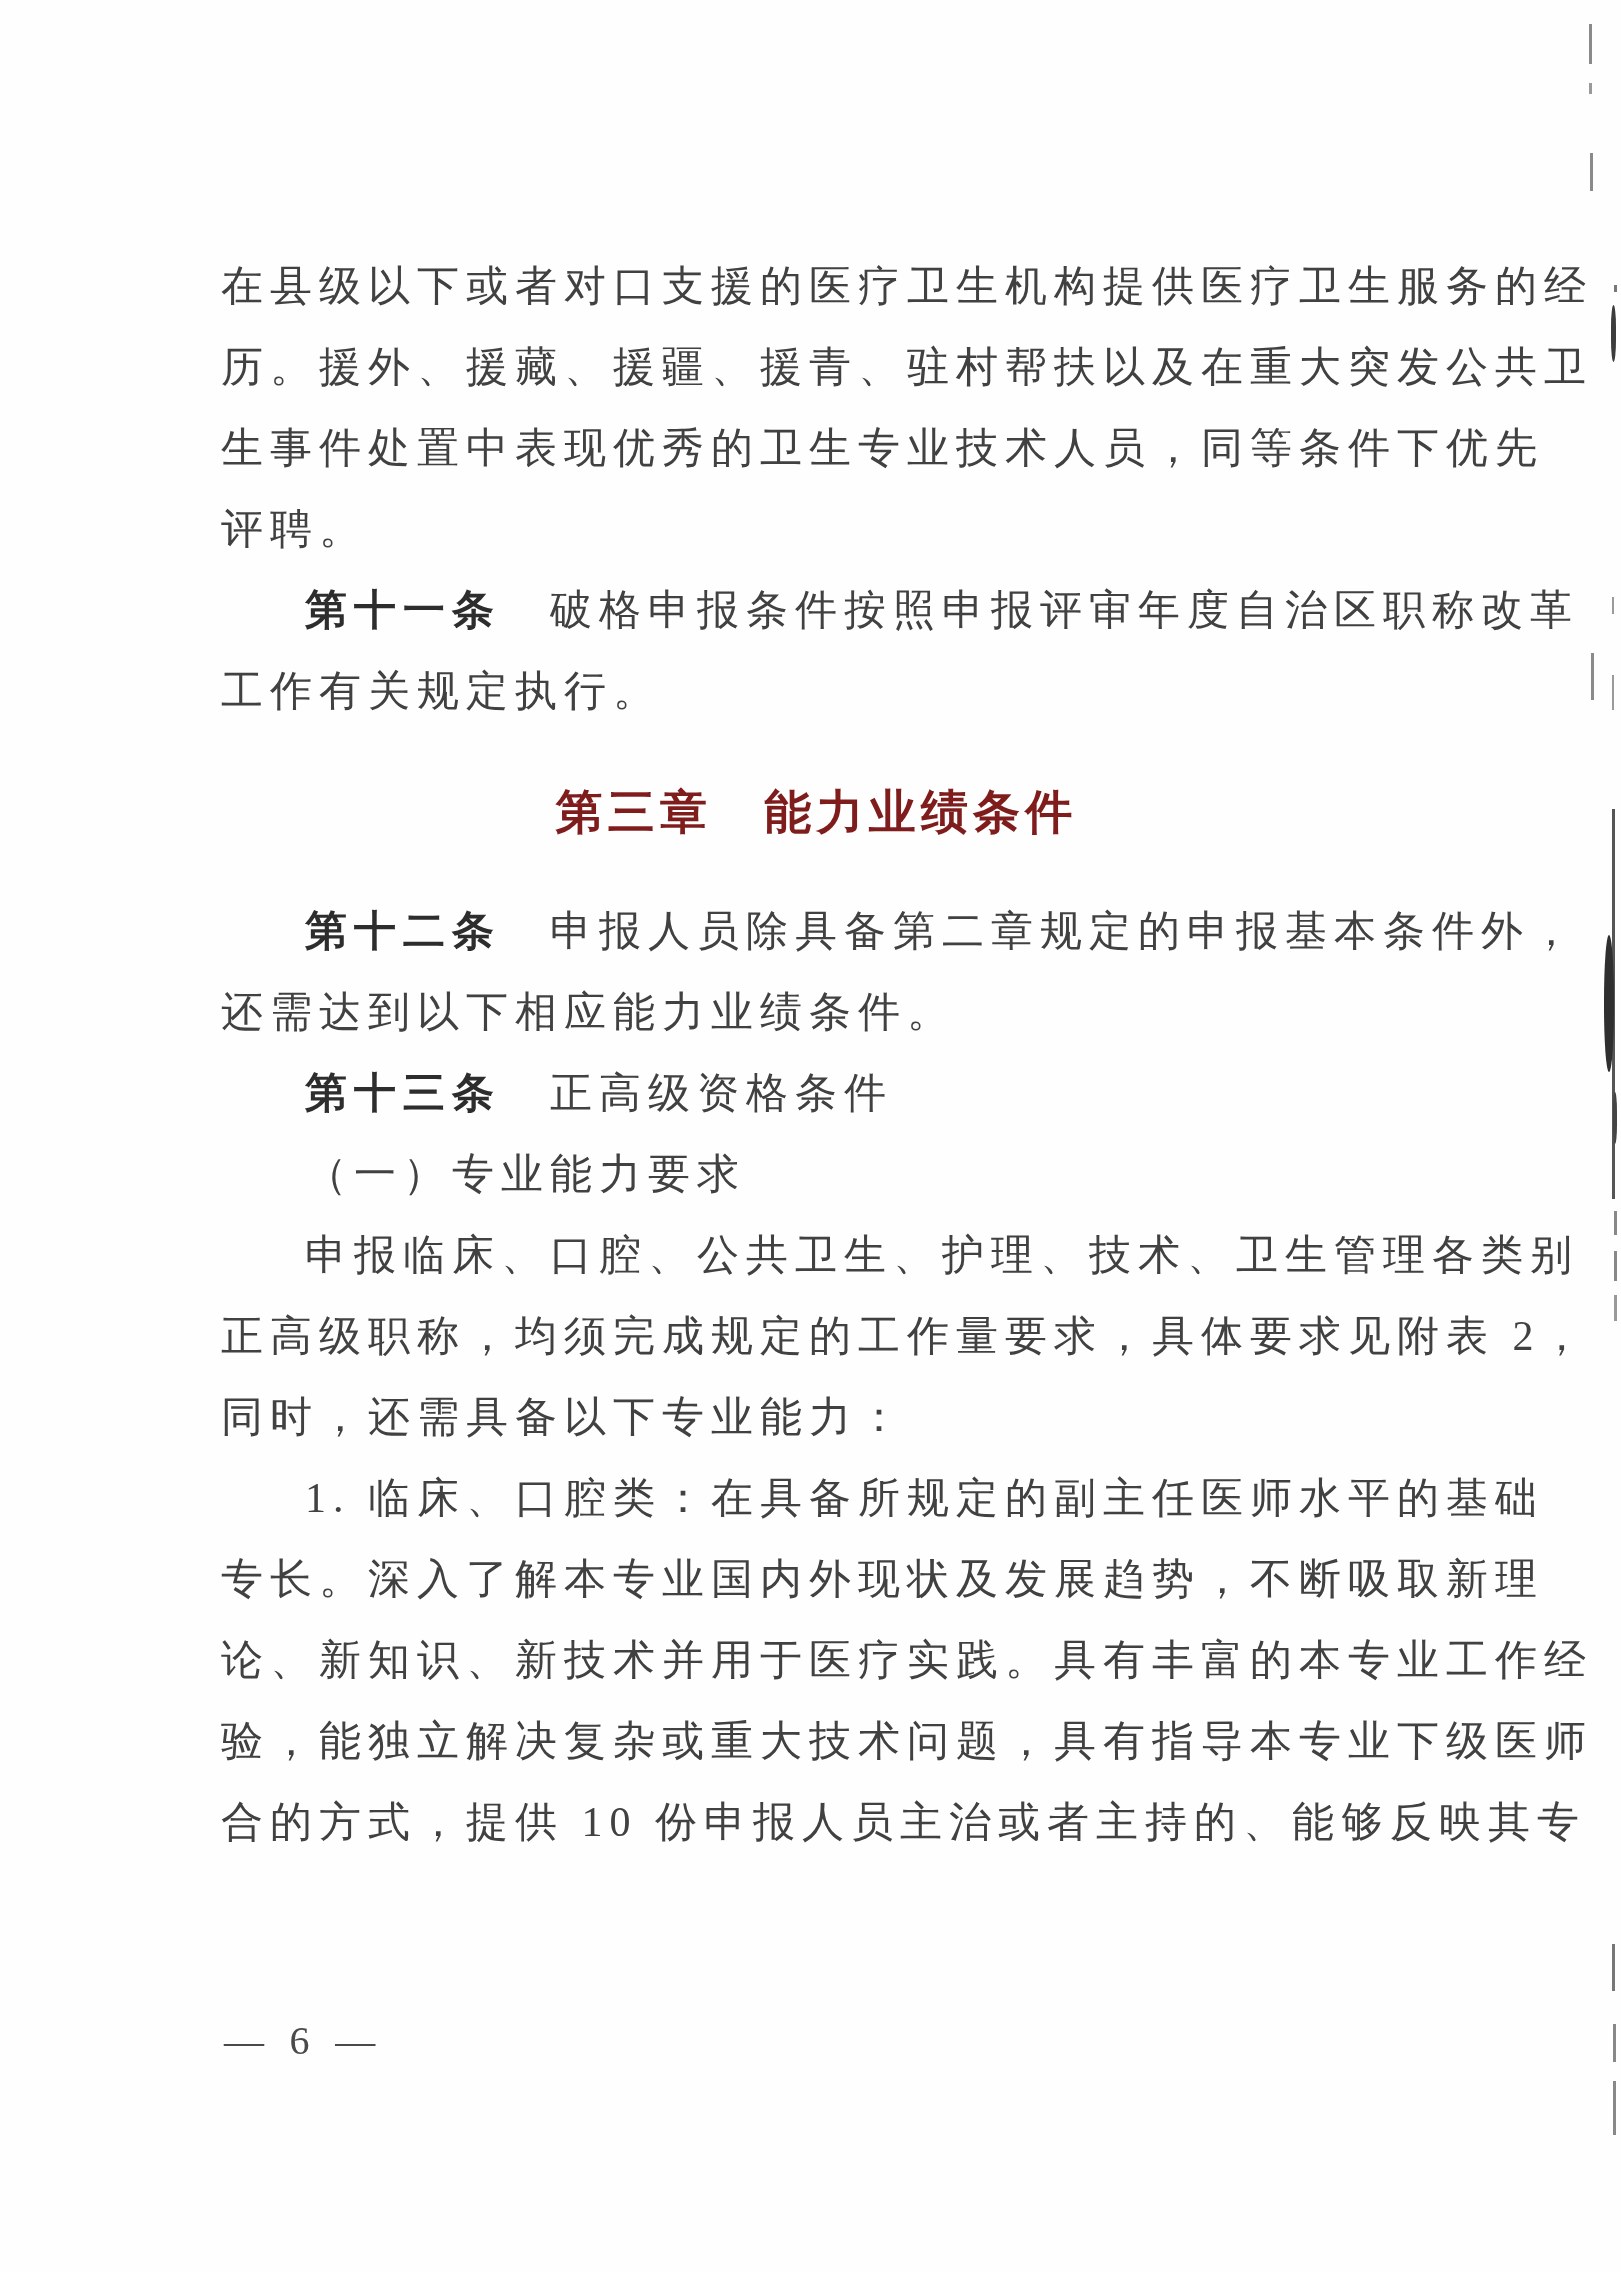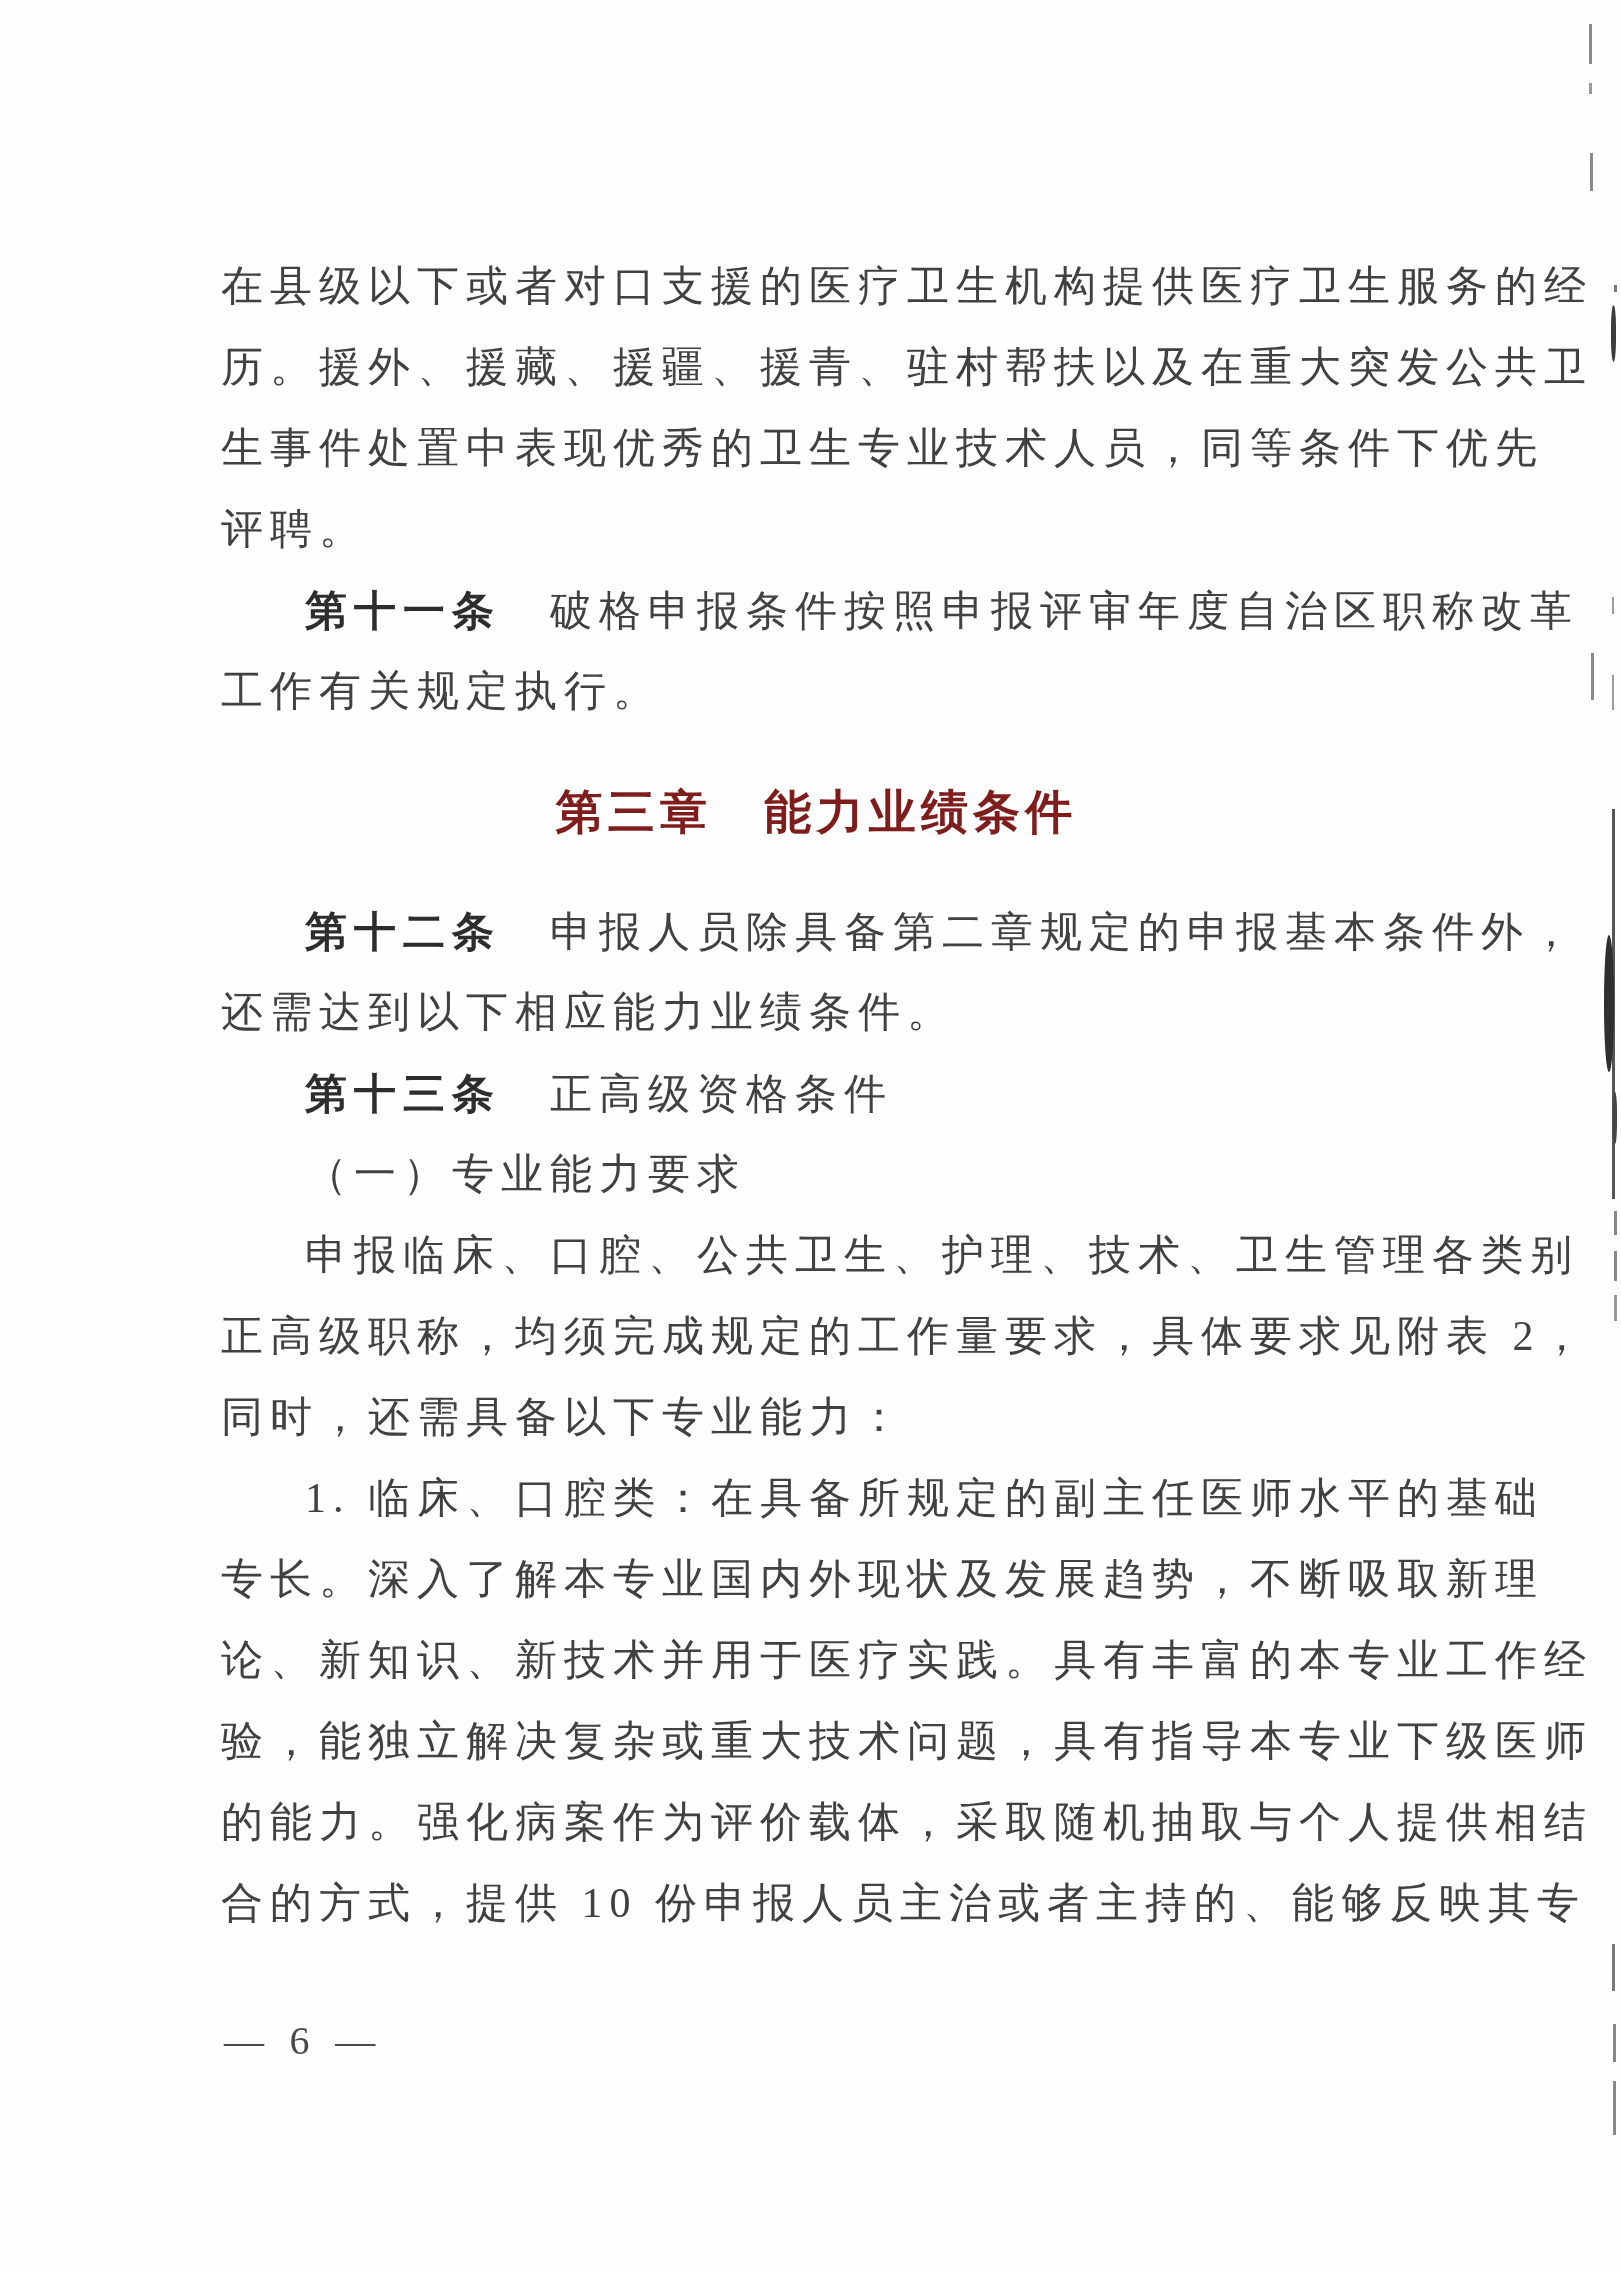--- a/index.html
+++ b/index.html
@@ -28,21 +28,21 @@
     text-align-last: justify;
     text-justify: inter-character;
     white-space: nowrap;
   }
   .line.no-stretch {
     text-align: left;
     text-align-last: left;
   }
   .bold-term {
     font-weight: bold;
-    font-family: Liberation Sans, sans-serif;
+    font-family: Liberation Mono, monospace;
     color: #2d2d2d;
   }
   .chapter-heading {
     font-size: 47px;
     line-height: 81px;
     height: 81px;
     margin: 39px 0;
     font-weight: bold;
     font-family: "Liberation Sans", "DejaVu Sans", sans-serif;
     color: #7f1d1d;
@@ -95,21 +95,20 @@
     <div class="line no-stretch"><span>还需达到以下相应能力业绩条件。</span></div>
     <div class="line no-stretch" style="text-indent: 2em;"><span class="bold-term">第十三条</span><span>　正高级资格条件</span></div>
     <div class="line no-stretch" style="text-indent: 2em;"><span>（一）专业能力要求</span></div>
     <div class="line" style="text-indent: 2em;"><span>申报临床、口腔、公共卫生、护理、技术、卫生管理各类别</span></div>
     <div class="line"><span>正高级职称，均须完成规定的工作量要求，具体要求见附表 2，</span></div>
     <div class="line no-stretch"><span>同时，还需具备以下专业能力：</span></div>
     <div class="line" style="text-indent: 2em;"><span>1. 临床、口腔类：在具备所规定的副主任医师水平的基础</span></div>
     <div class="line"><span>专长。深入了解本专业国内外现状及发展趋势，不断吸取新理</span></div>
     <div class="line"><span>论、新知识、新技术并用于医疗实践。具有丰富的本专业工作经</span></div>
     <div class="line"><span>验，能独立解决复杂或重大技术问题，具有指导本专业下级医师</span></div>
-    <div class="line"><span>的能力。强化病案作为评价载体，采取随机抽取与个人提供相结</span></div>
     <div class="line"><span>合的方式，提供 10 份申报人员主治或者主持的、能够反映其专</span></div>
   </main>
 
 <div class="page-footer">— 6 —</div>
 
 <div class="artifact a1"></div>
 <div class="artifact a2"></div>
 <div class="artifact a3"></div>
 <div class="artifact a4"></div>
 <div class="artifact a5"></div>

